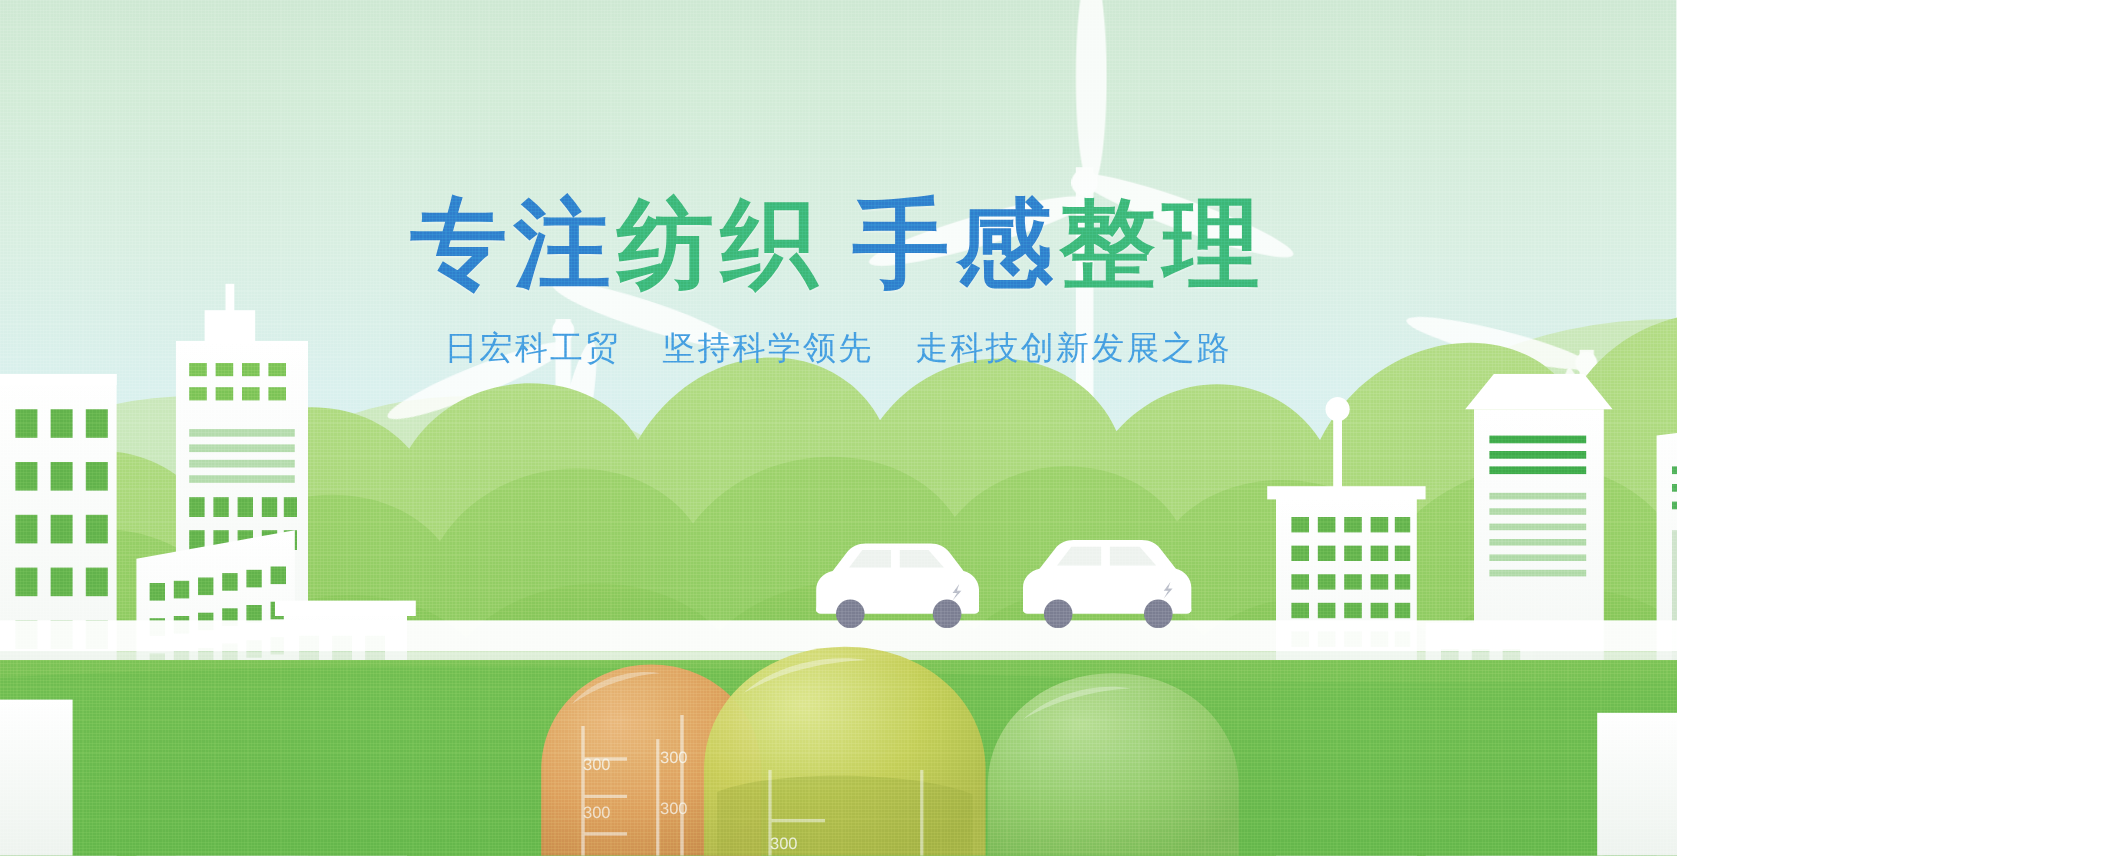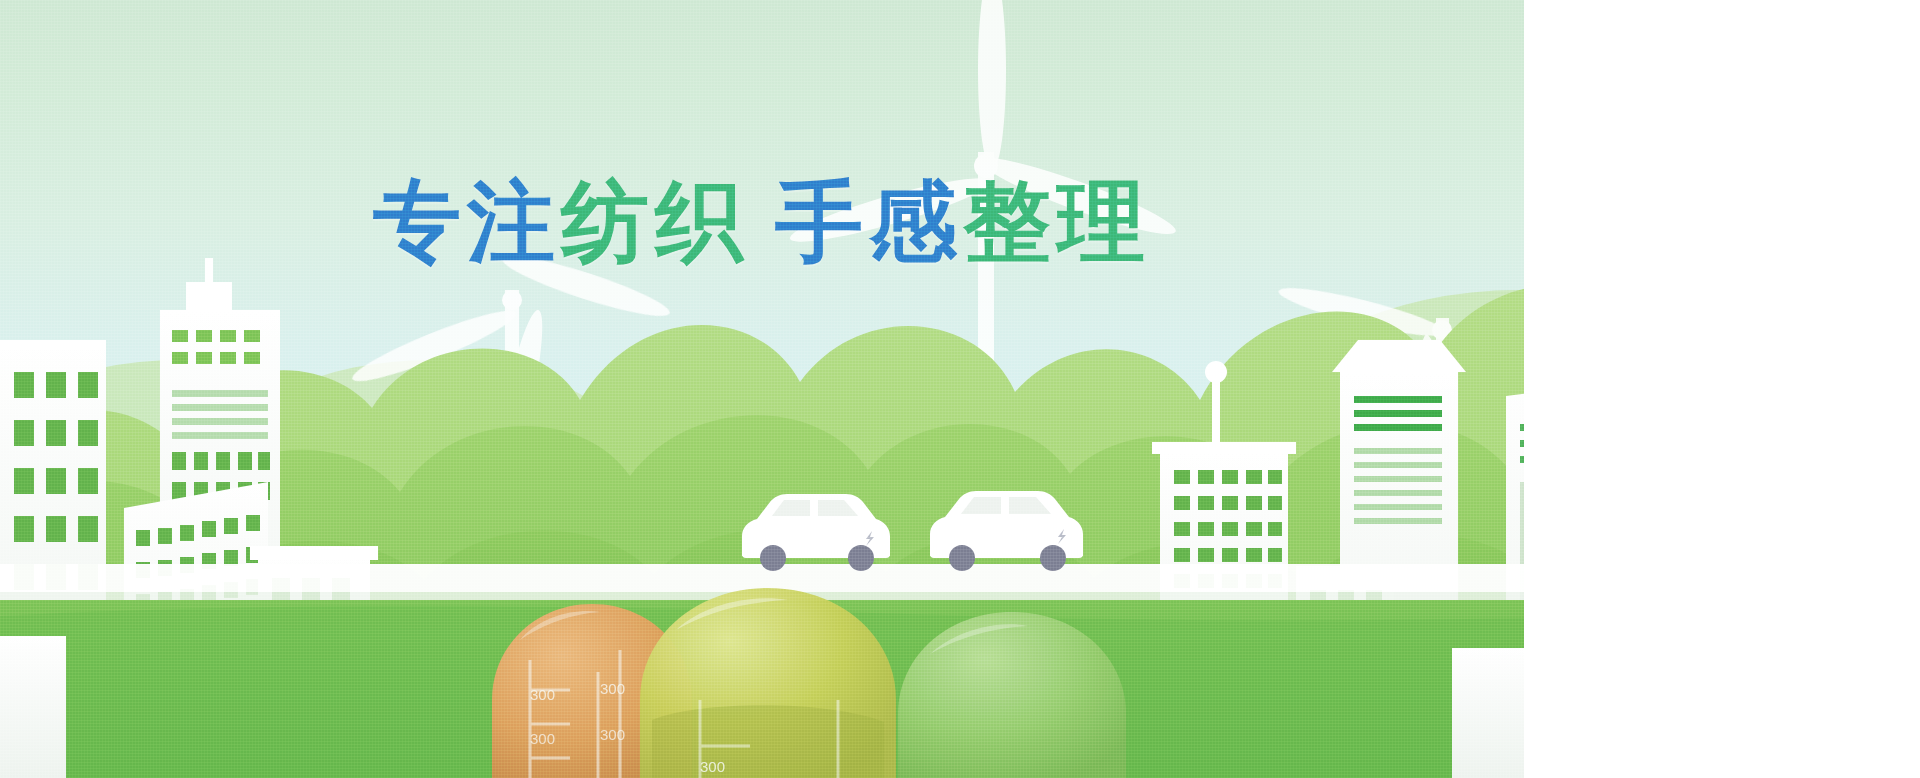--- a/index.html
+++ b/index.html
@@ -131,20 +131,21 @@
         <ellipse cx="-80" cy="-18" rx="86" ry="12" fill="#ffffff" opacity=".9" transform="rotate(14 -80 -18)"></ellipse>
         <ellipse cx="66" cy="44" rx="86" ry="12" fill="#ffffff" opacity=".9" transform="rotate(-24 66 44)"></ellipse>
         <ellipse cx="-4" cy="88" rx="12" ry="84" fill="#ffffff" opacity=".9" transform="rotate(-8 -4 88)"></ellipse>
         <circle cx="0" cy="0" r="10" fill="#ffffff"></circle>
       </g>
     </g>
   </svg>
 
   <div id="textblock">
     <h1 id="headline"><span class="seg-blue">专注</span><span class="seg-green">纺织</span><span class="gap"></span><span class="seg-blue">手感</span><span class="seg-green">整理</span></h1>
+    <p id="subtitle"><span>日宏科工贸</span><span class="sgap"></span><span>坚持科学领先</span><span class="sgap"></span><span>走科技创新发展之路</span></p>
   </div>
 
   <svg class="layer" id="front-svg" viewBox="0 0 1920 778" preserveAspectRatio="none">
 
     <g>
       <path fill="url(#folLight)" d="
         M -40,778 L -40,470
         C 20,400 120,392 170,440
         C 205,360 320,348 372,408
         C 420,330 540,330 580,400

